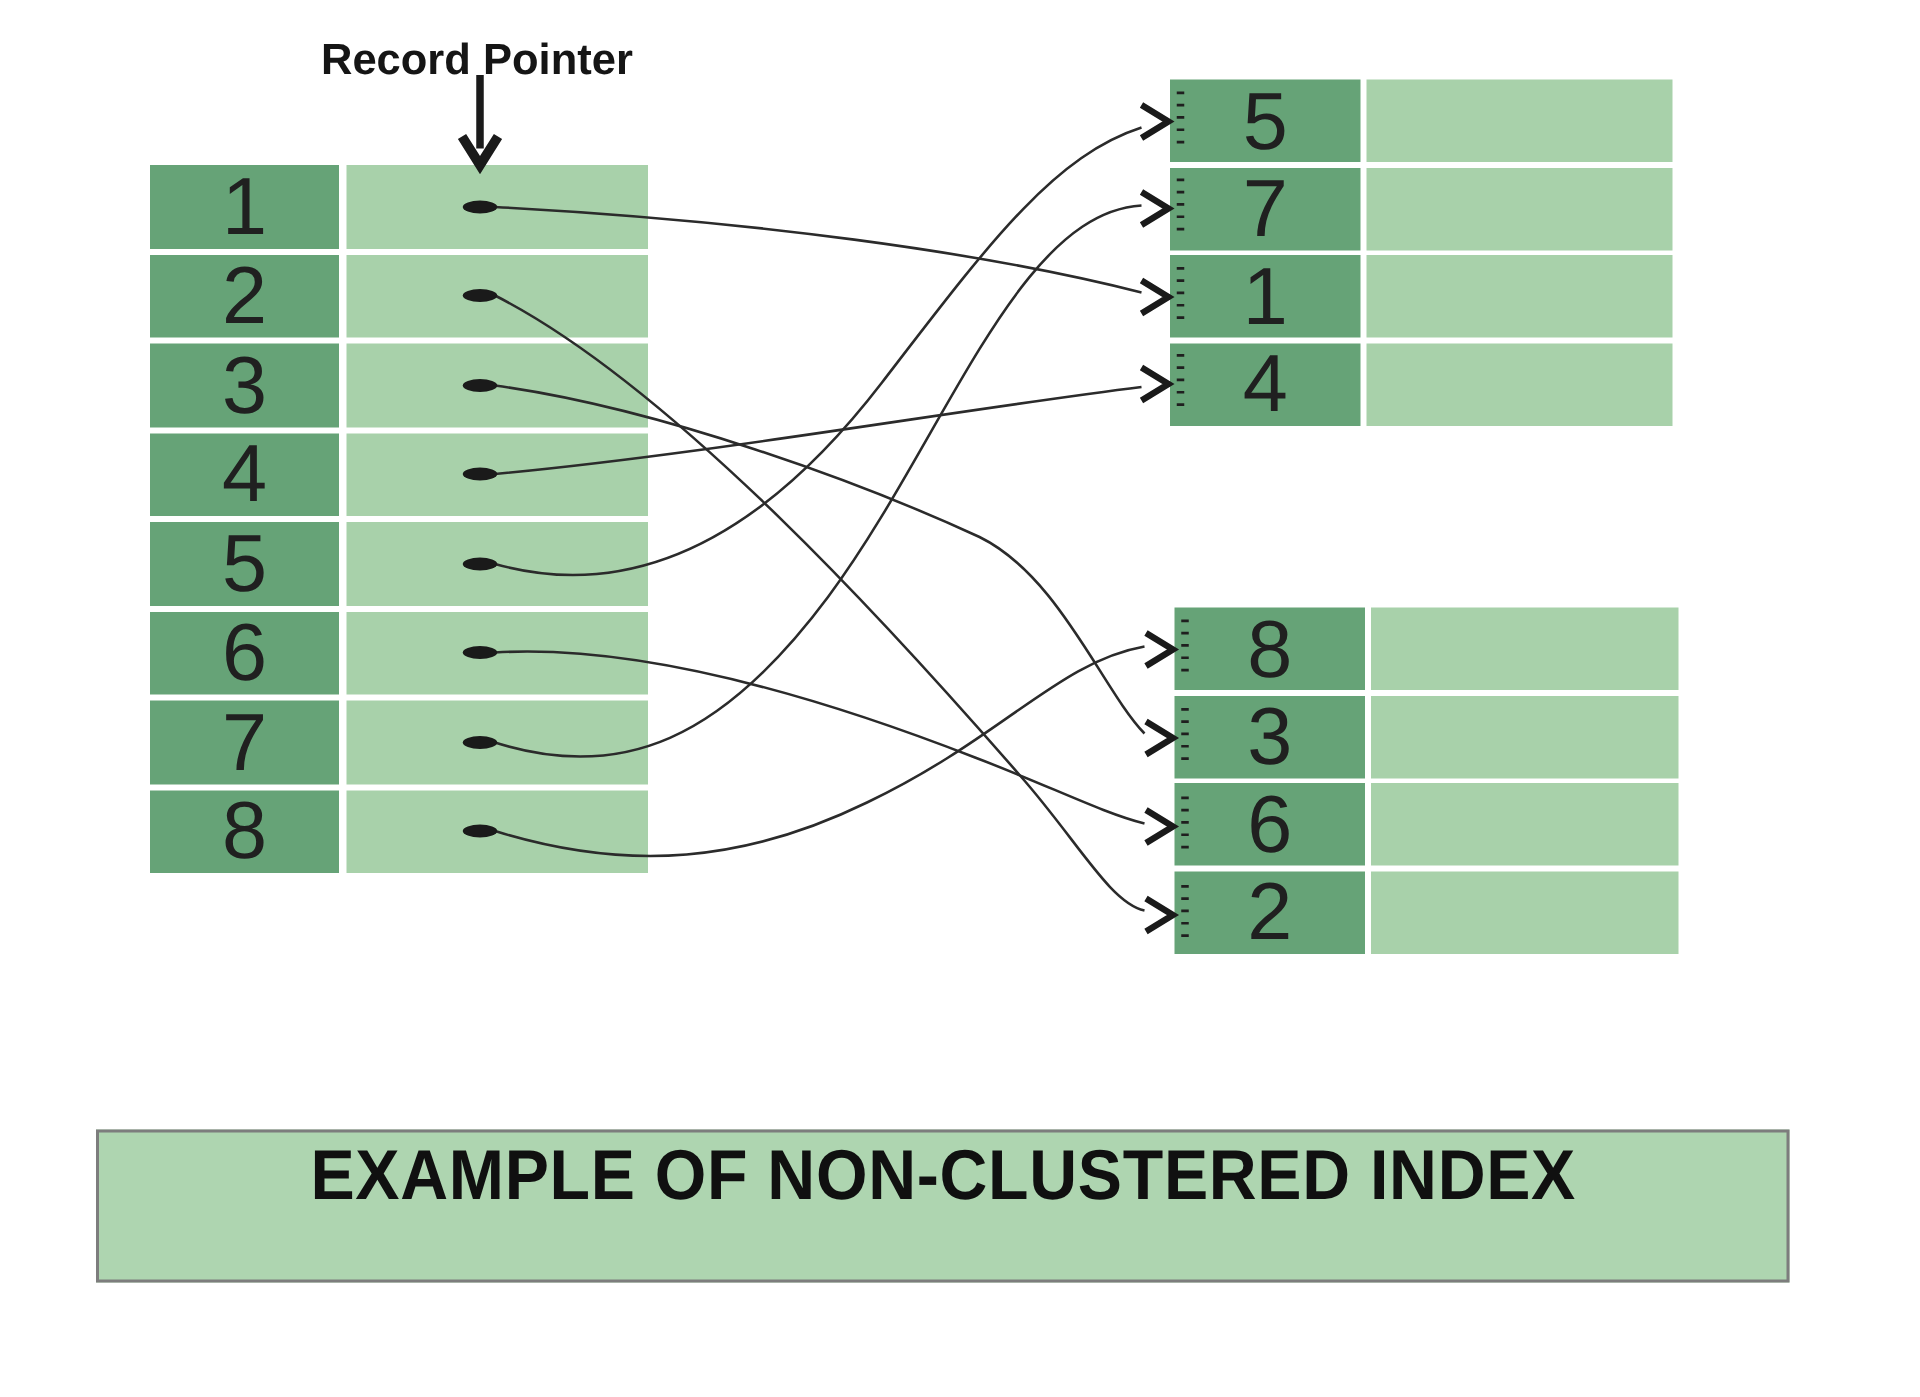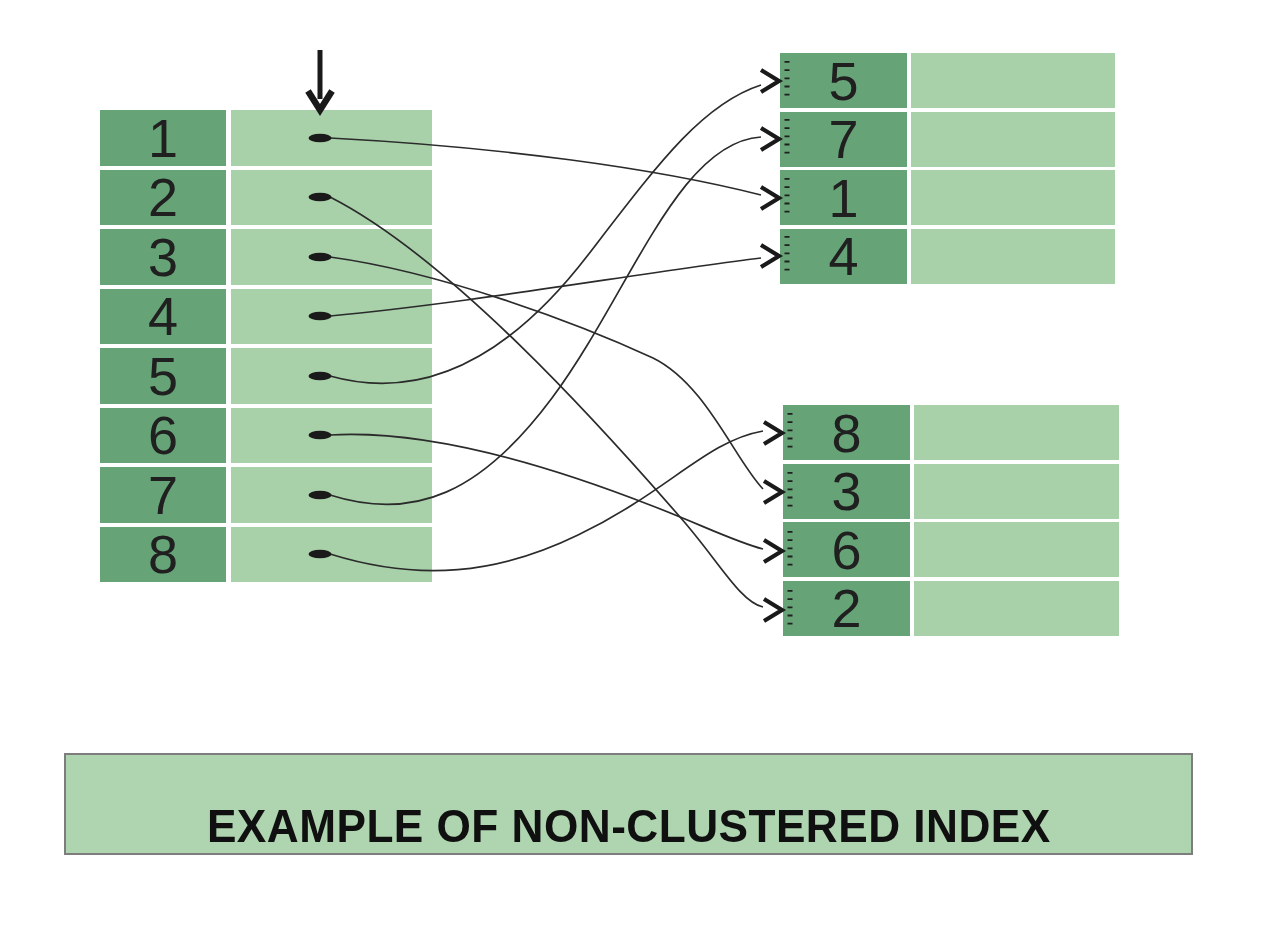--- a/index.html
+++ b/index.html
@@ -19,29 +19,30 @@
   
   .rtable .trow{margin-bottom:3.6px;}
   .rtable .trow:last-child{margin-bottom:0;}
   .rtable .keycell{width:127px;height:55px;margin-right:4px;}
   .rtable-top .valcell{width:204px;height:55px;}
   .rtable-bottom .valcell{width:205px;height:55px;}
   .rp-label{position:absolute;left:214px;top:24px;font-size:29px;font-weight:700;
             color:#151515;z-index:2;white-space:nowrap;}
   .caption-box{position:absolute;left:64px;top:753px;width:1125px;height:98px;
                background:#aed5b0;border:2px solid #7d7d7d;display:flex;
-               align-items:flex-end;justify-content:center;z-index:1;}
+               align-items:flex-start;justify-content:center;z-index:1;}
   .caption-text{font-size:47px;font-weight:700;color:#101010;letter-spacing:0.5px;
                 transform:scaleX(0.94);transform-origin:center;white-space:nowrap;}
 </style>
 </head>
 <body>
 
 <div class="canvas">
 
+  <div class="rp-label">Record Pointer</div>
 
   <div class="tbl ltable" style="left:100px;top:110px;">
     <div class="trow">
       <div class="cell keycell">1</div>
       <div class="cell valcell"></div>
     </div>
     <div class="trow">
       <div class="cell keycell">2</div>
       <div class="cell valcell"></div>
     </div>

